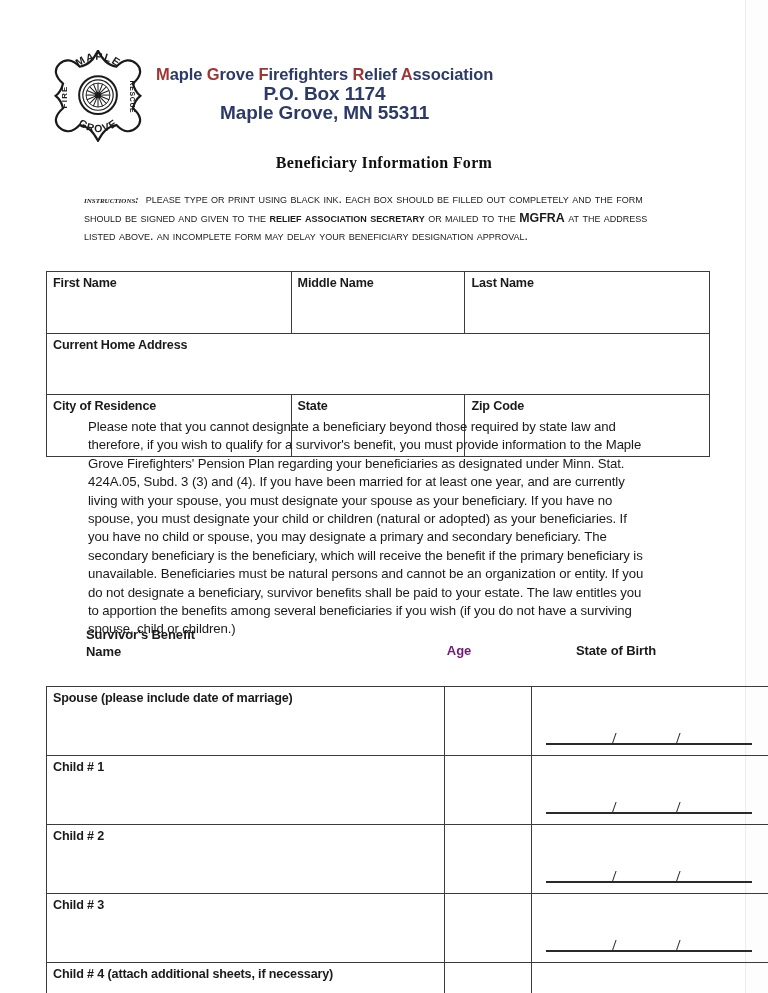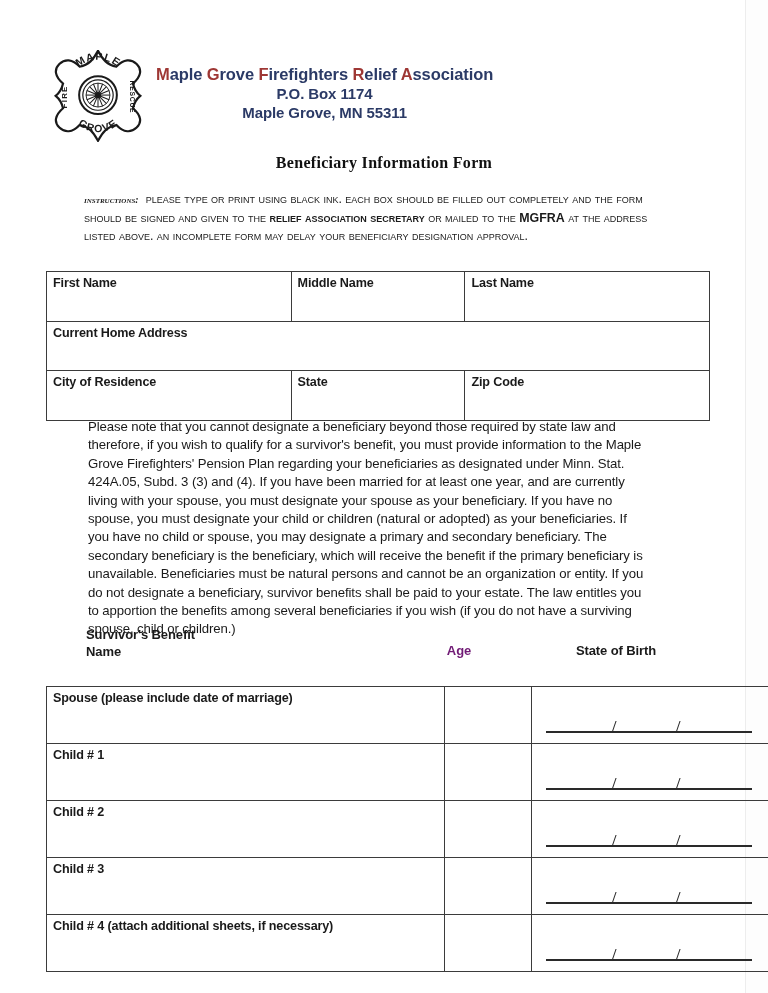--- a/index.html
+++ b/index.html
@@ -64,21 +64,21 @@
   .org-name {
     font-size: 16.5px;
     font-weight: bold;
     letter-spacing: -0.1px;
     line-height: 20px;
     white-space: nowrap;
   }
   .org-name .cap { color: #9e3734; }
   .org-name .rest { color: #2b3a66; }
   .org-addr {
-    font-size: 15px;
+    font-size: 19px;
     font-weight: bold;
     color: #2b3a66;
     line-height: 19px;
     letter-spacing: -0.1px;
     white-space: nowrap;
   }
 
   
   .doc-title {
     position: absolute;
@@ -123,21 +123,21 @@
 
   
   .ftable {
     position: absolute;
     border-collapse: collapse;
     table-layout: fixed;
   }
   .ftable td {
     border: 1px solid #3b3b3b;
     vertical-align: top;
-    padding: 4px 0 4px 6px;
+    padding: 4px 0 16px 6px;
     font-size: 12.6px;
     font-weight: bold;
     color: #1a1a1a;
     letter-spacing: -0.15px;
   }
 
   
   #personal-table {
     left: 46px;
     top: 271px;

